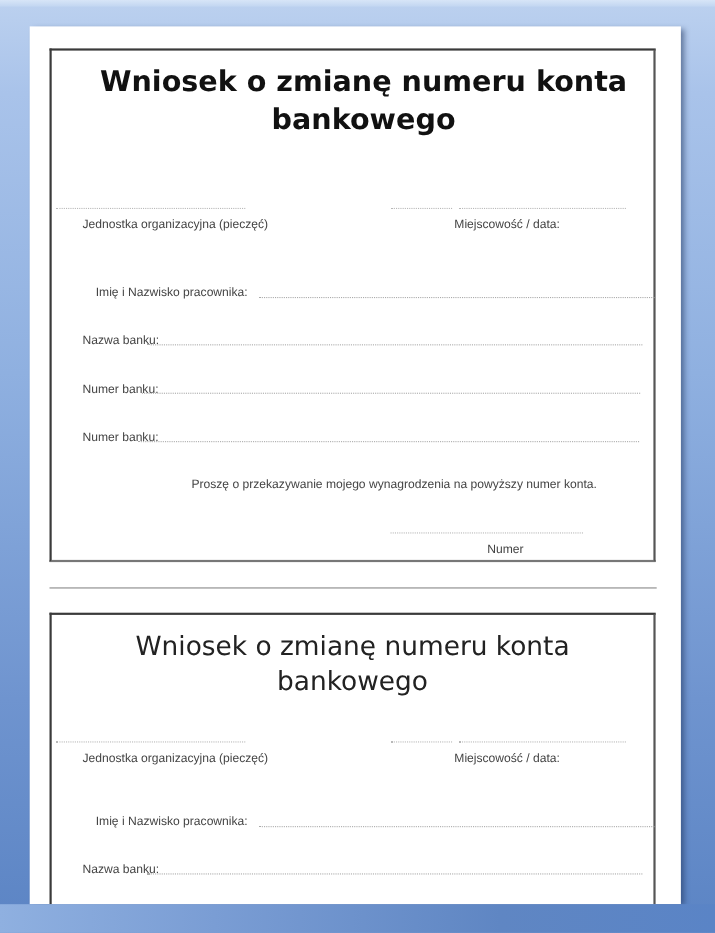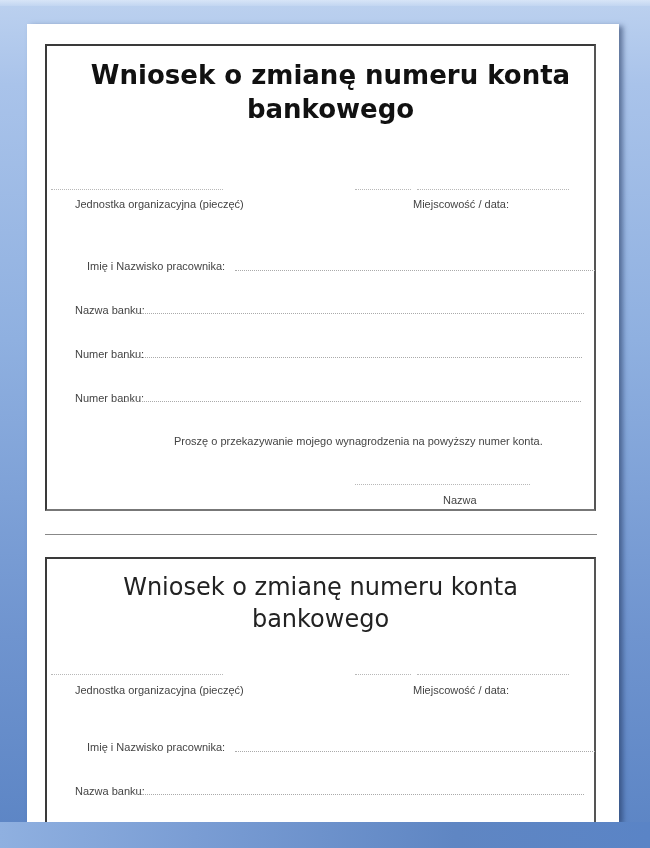--- a/index.html
+++ b/index.html
@@ -134,21 +134,21 @@
 
     <div class="small" style="left:1px; top:302px;">Numer banku:</div>
     <div class="field-line" style="left:82px; top:311px; width:453px;"></div>
 
     <div class="small" style="left:1px; top:346px;">Numer banku:</div>
     <div class="field-line" style="left:78px; top:355px; width:456px;"></div>
 
     <div class="small" style="left:57px; top:389px;margin-left:43px;">Proszę o przekazywanie mojego wynagrodzenia na powyższy numer konta.</div>
 
     <div class="dots" style="left:308px; top:438px; width:175px;"></div>
-    <div class="small" style="left:369px; top:448px;">Nazwa</div>
+    <div class="small" style="left:369px; top:448px;">Numer</div>
   </div>
 
   <div class="sep"></div>
 
   <div class="form second">
     <div class="title">
       <span>Wniosek o zmianę numeru konta</span>
       <span>bankowego</span>
     </div>
 

